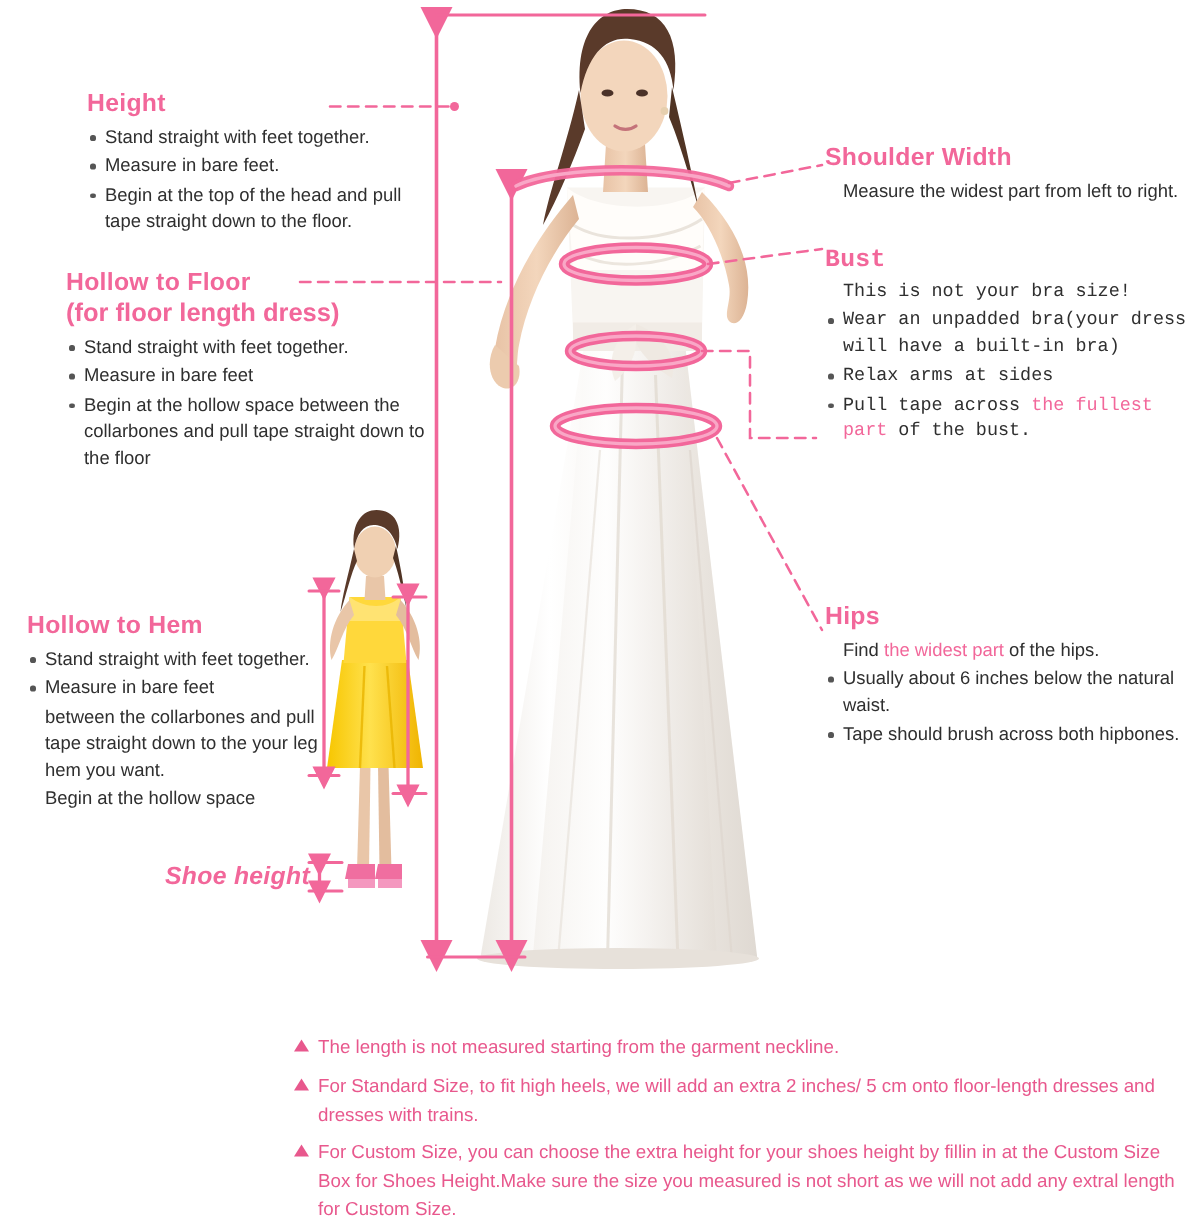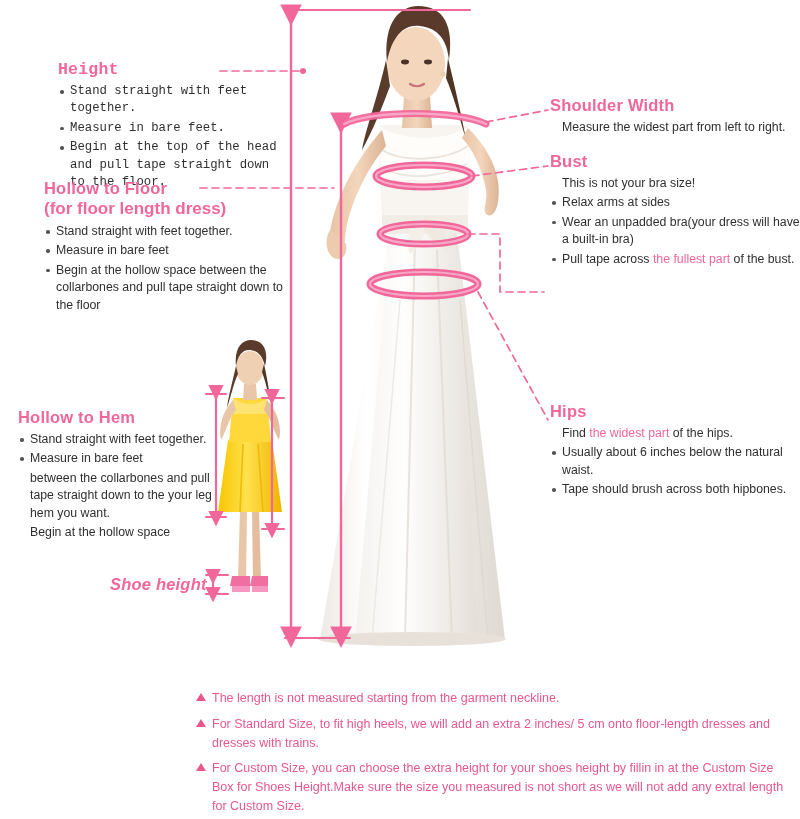--- a/index.html
+++ b/index.html
@@ -241,21 +241,21 @@
       <line x1="262" y1="398" x2="284" y2="398" stroke="#f2679a" stroke-width="2"></line>
       <line x1="206" y1="517" x2="226" y2="517" stroke="#f2679a" stroke-width="2"></line>
       <line x1="262" y1="529" x2="284" y2="529" stroke="#f2679a" stroke-width="2"></line>
 
       <line x1="213" y1="576" x2="213" y2="594" stroke="#f2679a" stroke-width="2.2" marker-start="url(#arrHeadSm)" marker-end="url(#arrHeadSm)"></line>
       <line x1="206" y1="575" x2="228" y2="575" stroke="#f2679a" stroke-width="2"></line>
       <line x1="206" y1="594" x2="228" y2="594" stroke="#f2679a" stroke-width="2"></line>
     </g>
   </svg>
 
-  <div class="block" style="left:58px; top:60px; width:230px;font-family:Liberation Mono, monospace;">
+  <div class="block" style="left:58px; top:60px; width:230px;">
     <div class="heading">Height</div>
     <ul class="bullets">
       <li>Stand straight with feet together.</li>
       <li>Measure in bare feet.</li>
       <li>Begin at the top of the head and pull tape straight down to the floor.</li>
     </ul>
   </div>
 
   <div class="block" style="left:44px; top:179px; width:240px;">
     <div class="heading">Hollow to Floor</div>
@@ -281,26 +281,26 @@
     <div class="heading">Shoe height</div>
   </div>
 
   <div class="block" style="left:550px; top:96px; width:250px;">
     <div class="heading">Shoulder Width</div>
     <ul class="bullets">
       <li class="nodot">Measure the widest part from left to right.</li>
     </ul>
   </div>
 
-  <div class="block" style="left:550px; top:152px; width:250px;">
+  <div class="block" style="left:550px; top:163px; width:250px;font-family:Liberation Mono, monospace;">
     <div class="heading">Bust</div>
     <ul class="bullets">
       <li class="nodot">This is not your bra size!</li>
+      <li>Wear an unpadded bra(your dress will have a built-in bra)</li>
       <li>Relax arms at sides</li>
-      <li>Wear an unpadded bra(your dress will have a built-in bra)</li>
       <li>Pull tape across <span class="hl">the fullest part</span> of the bust.</li>
     </ul>
   </div>
 
 
   <div class="block" style="left:550px; top:402px; width:250px;">
     <div class="heading">Hips</div>
     <ul class="bullets">
       <li class="nodot">Find <span class="hl">the widest part</span> of the hips.</li>
       <li>Usually about 6 inches below the natural waist.</li>

